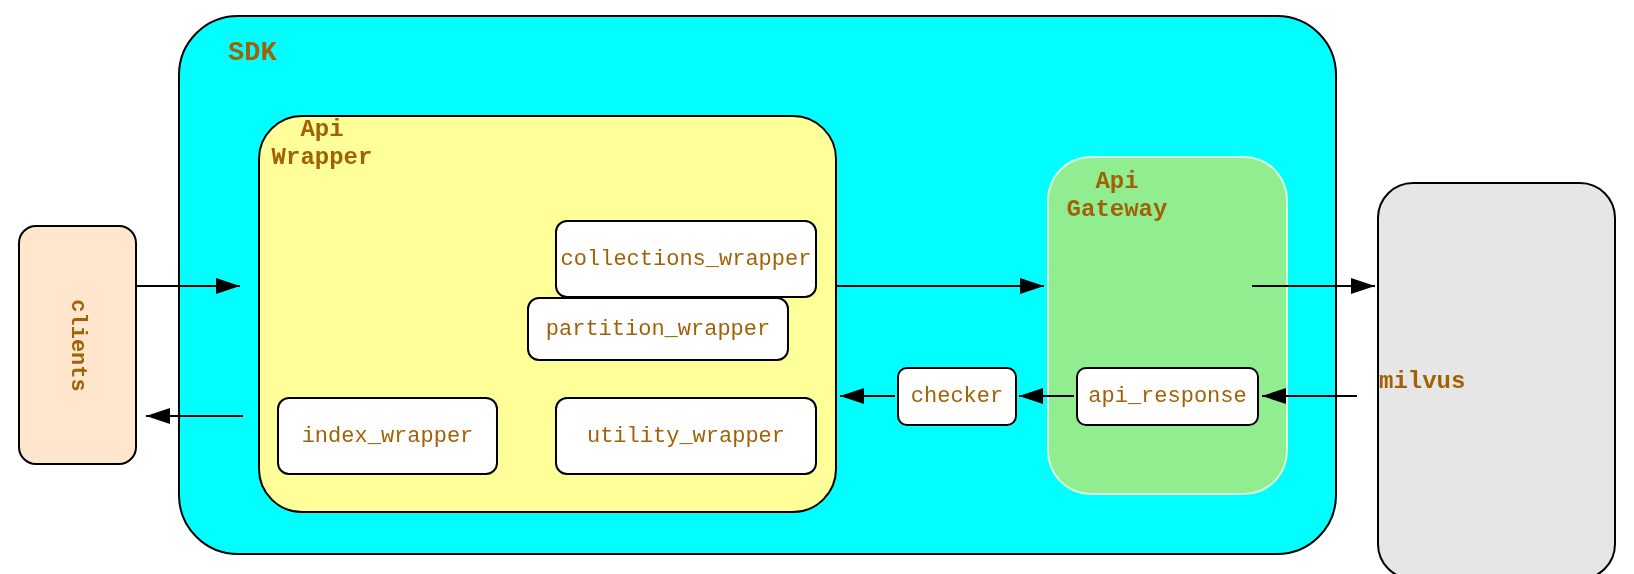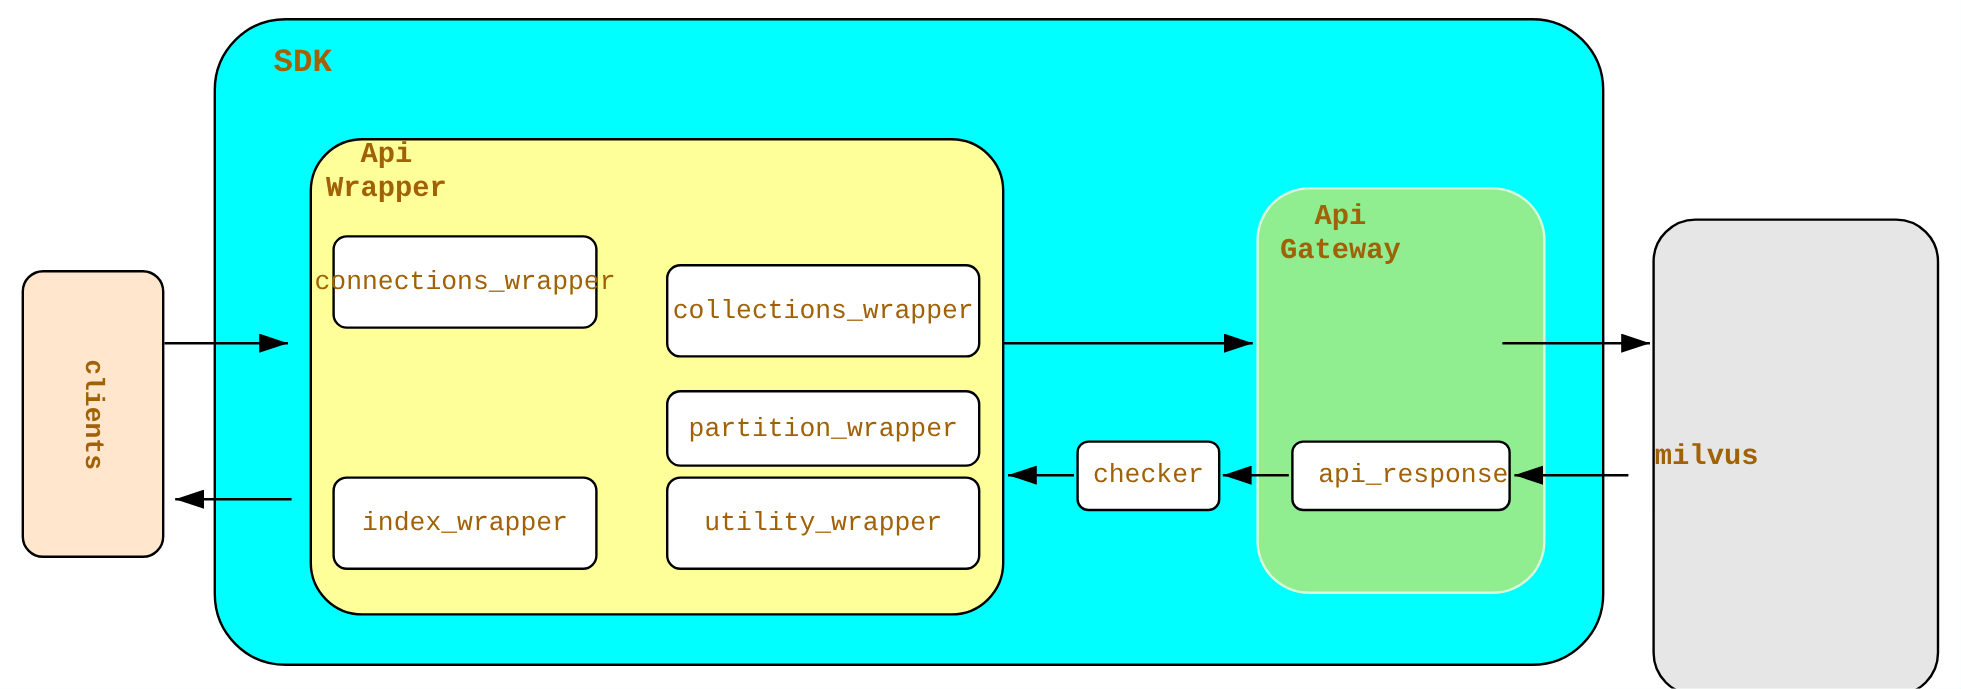--- a/index.html
+++ b/index.html
@@ -64,26 +64,26 @@
   }
   
   .leaf {
     background: #ffffff; border: 2px solid #000000; border-radius: 12px;
     display: flex; align-items: center; justify-content: center;
     font-size: 22px;
   }
   .b-connections { left: 277px; top: 196px; width: 221px; height: 78px; }
   .b-collections { left: 555px; top: 196px; width: 262px; height: 78px; margin-top: 24px; }
   .b-schema      { left: 277px; top: 297px; width: 221px; height: 78px; }
-  .b-partition   { left: 555px; top: 297px; width: 262px; height: 64px; margin-top: 28px; }
+  .b-partition   { left: 527px; top: 297px; width: 262px; height: 64px; }
   .b-index       { left: 277px; top: 397px; width: 221px; height: 78px; }
   .b-utility     { left: 555px; top: 397px; width: 262px; height: 78px; }
   .b-checker     { left: 897px;  top: 367px; width: 120px; height: 59px; border-radius: 10px; }
   .b-request     { left: 1077px; top: 257px; width: 175px; height: 57px; border-radius: 10px; }
-  .b-response    { left: 1076px; top: 367px; width: 183px; height: 59px; border-radius: 10px; justify-content: flex-end; }
+  .b-response    { left: 1076px; top: 367px; width: 183px; height: 59px; border-radius: 10px; }
   
   .arrows {
     position: absolute; left: 0; top: 0;
     width: 1634px; height: 574px;
     pointer-events: none;
   }
   .arrows line { stroke: #000000; stroke-width: 2px; }
 </style>
 </head>
 <body>
@@ -106,23 +106,20 @@
   </div>
 
   <div class="node clients bordered">
     <span class="clients-text">clients</span>
   </div>
 
   <div class="node milvus bordered">
     <span>milvus</span>
   </div>
 
-  <div class="node leaf b-connections">
-    <span>connections_wrapper</span>
-  </div>
   <div class="node leaf b-collections">
     <span>collections_wrapper</span>
   </div>
   <div class="node leaf b-partition">
     <span>partition_wrapper</span>
   </div>
   <div class="node leaf b-index">
     <span>index_wrapper</span>
   </div>
   <div class="node leaf b-utility">

